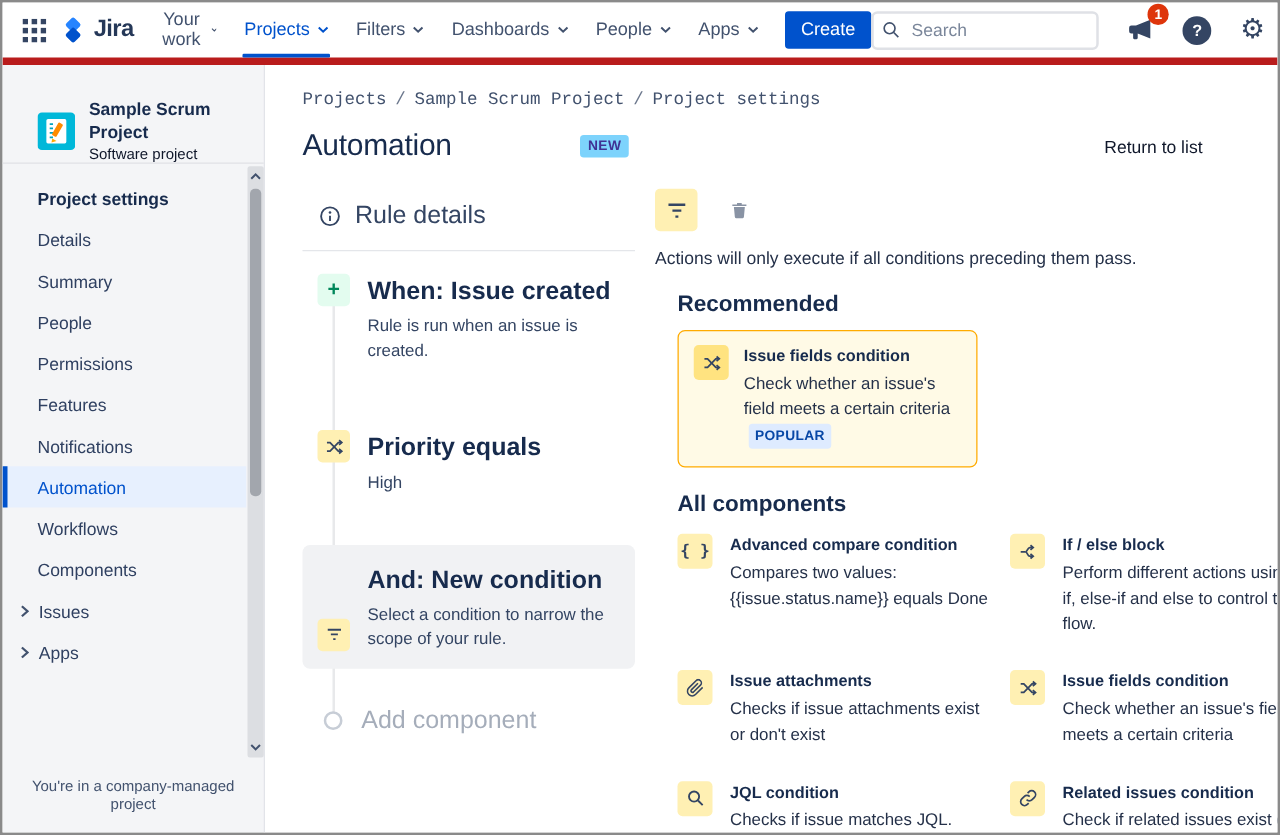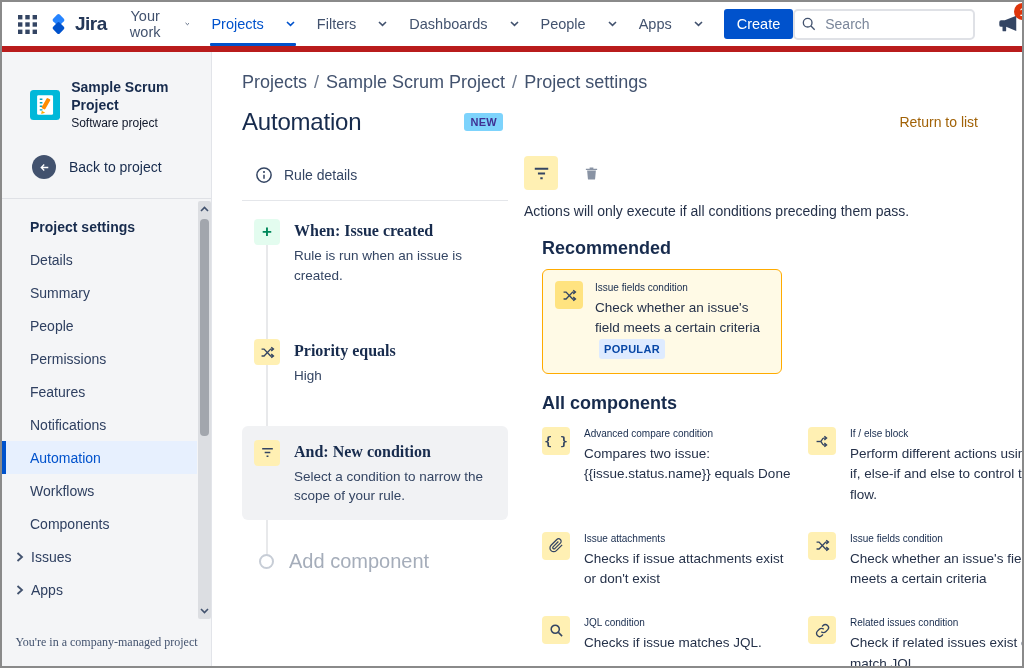--- a/index.html
+++ b/index.html
@@ -9,21 +9,21 @@
             display:flex; flex-direction:column; overflow:hidden; }
 
   
   .navbar { height:50px; flex:0 0 50px; display:flex; align-items:center;
             padding:0 14px 0 12px; border-bottom:6px solid #b91c1c; background:#fff; }
   .icon-btn { background:none; border:none; cursor:pointer; display:flex; align-items:center;
               justify-content:center; padding:4px; }
   .logo { display:flex; align-items:center; gap:5px; margin:0 10px 0 6px; cursor:pointer; }
   .logo-text { font-size:19px; font-weight:bold; color:#253858; letter-spacing:-0.5px; }
   .nav-menu { display:flex; height:100%; }
-  .nav-item { position:relative; display:flex; align-items:center; gap:22px; height:100%;
+  .nav-item { position:relative; display:flex; align-items:center; gap:6px; height:100%;
               padding:0 11px; background:none; border:none; cursor:pointer;
               font-family:inherit; font-size:14.5px; color:#42526e; }
   .nav-item.active { color:#0052cc; }
   .nav-item.active::after { content:""; position:absolute; left:10px; right:10px; bottom:0;
               height:3px; background:#0052cc; border-radius:1px; }
   .create-btn { margin-left:10px; background:#0052cc; color:#fff; border:none; border-radius:3px;
               padding:7px 13px; font-family:inherit; font-size:14.5px; cursor:pointer; }
   .nav-spacer { flex:1; }
   .search-box { position:relative; margin-right:18px; }
   .search-box input { width:182px; height:31px; border:2px solid #dfe1e6; border-radius:5px;
@@ -62,49 +62,49 @@
   .menu-item.active { background:#e7f0fe; color:#0052cc; border-left:4px solid #0052cc;
                padding-left:24px; }
   .scrollbar { position:absolute; top:2px; bottom:2px; right:0; width:13px; background:#dcdee2;
                border-radius:2px; cursor:pointer; }
   .sb-arrow { position:absolute; left:0; width:13px; height:14px; display:flex; align-items:center;
                justify-content:center; }
   .sb-arrow.up { top:1px; } .sb-arrow.down { bottom:1px; }
   .sb-thumb { position:absolute; left:2px; width:9px; top:18px; height:52%; background:#a2a6ad;
                border-radius:4px; }
   .sidebar-footer { padding:14px 8px 16px; text-align:center; }
-  .footer-note { font-size:12px; color:#42526e;font-family:Liberation Serif, serif; }
+  .footer-note { font-size:12px; color:#42526e; }
 
   
   .main { flex:1; padding:20px 18px 0 30px; overflow:hidden; background:#fff; }
-  .breadcrumb { font-size:18px; color:#42526e; }
+  .breadcrumb { font-size:14px; color:#42526e;font-family:Liberation Mono, monospace; }
   .crumb { cursor:pointer; }
   .crumb-sep { color:#6b778c; padding:0 7px; }
   .title-row { display:flex; align-items:center; margin-top:15px; }
   .page-title { font-size:24px; font-weight:500; color:#172b4d; letter-spacing:-0.2px; }
   .new-badge { margin-left:103px; background:#7dd3fc; color:#403294; font-size:11px; font-weight:bold;
                border-radius:3px; padding:3px 6px; letter-spacing:0.3px; }
-  .return-link { margin-left:auto; margin-right:26px; font-size:14px; color:#a16207; cursor:pointer; }
+  .return-link { margin-left:auto; margin-right:42px; font-size:14px; color:#0f172a; cursor:pointer; }
 
   .columns { display:flex; margin-top:20px; }
   
   .rule-col { width:266px; flex:0 0 266px; }
   .rule-details { display:flex; align-items:center; gap:11px; padding:10px 0 16px 13px;
-                  font-size:14px; color:#344563; cursor:pointer; }
+                  font-size:20px; color:#344563; cursor:pointer; }
   .rule-divider { border-top:1px solid #e4e6ea; }
   .chain { position:relative; margin-top:4px; }
   .chain-line { position:absolute; left:24px; top:26px; bottom:16px; width:2px; background:#e8e9eb; }
   .step { position:relative; display:flex; gap:14px; padding:14px 12px; border-radius:6px;
           cursor:pointer; }
   .step.gap { margin-bottom:26px; }
-  .step.selected { background:#f1f2f4; margin-bottom:22px; }
+  .step.selected { background:#f1f2f4; margin-bottom:22px;align-items:flex-end; }
   .icon-box { width:26px; height:26px; border-radius:4px; background:#fff0b3; color:#344563;
           display:flex; align-items:center; justify-content:center; flex:0 0 26px; z-index:1; }
   .icon-box.green { background:#e3fcef; color:#00875a; font-size:17px; font-weight:bold; }
-  .step-title { font-size:16px; font-weight:bold; color:#172b4d; padding-top:3px;font-family:Liberation Serif, serif; }
+  .step-title { font-size:20px; font-weight:bold; color:#172b4d; padding-top:3px; }
   .step-desc { font-size:13.5px; color:#344563; margin-top:6px; line-height:1.45; }
   .add-component { display:flex; align-items:center; gap:15px; margin-top:30px; padding-left:17px;
           cursor:pointer; }
   .add-circle { width:15px; height:15px; border-radius:50%; border:2px solid #c7cdd6; background:#fff;
           z-index:1; }
   .add-label { font-size:20px; color:#a5adba; }
 
   
   .panel { flex:1; margin-left:16px; }
   .panel-header { display:flex; align-items:center; gap:15px; }
@@ -112,21 +112,21 @@
           display:flex; align-items:center; justify-content:center; }
   .panel-title { font-size:20px; font-weight:500; color:#172b4d; }
   .trash-btn { background:none; border:none; cursor:pointer; margin-left:9px; padding:2px;
           display:flex; color:#8993a4; }
   .panel-desc { margin-top:13px; font-size:14px; color:#253149; }
   .panel-body { padding-left:18px; }
   .section-heading { font-size:18px; font-weight:600; color:#172b4d; margin-top:19px; }
   .rec-card { margin-top:10px; width:240px; border:1.5px solid #ffab00; background:#fffae6;
           border-radius:6px; padding:11px 12px 14px; display:flex; gap:12px; cursor:pointer; }
   .rec-card .icon-box { background:#ffe380; width:28px; height:28px; flex:0 0 28px; }
-  .comp-title { font-size:10px; font-weight:normal; color:#172b4d; line-height:1.4; }
+  .comp-title { font-size:13px; font-weight:bold; color:#172b4d; line-height:1.4; }
   .comp-desc { font-size:13.5px; color:#253149; margin-top:3px; line-height:1.5; }
   .popular-badge { display:inline-block; background:#deebff; color:#0747a6; font-size:11px;
           font-weight:bold; border-radius:3px; padding:2px 5px; margin-left:4px; letter-spacing:0.3px; }
   .comp-grid { display:grid; grid-template-columns:252px 232px; column-gap:14px; row-gap:27px;
           margin-top:13px; }
   .comp-item { display:flex; gap:14px; cursor:pointer; }
   .comp-item .icon-box { width:28px; height:28px; flex:0 0 28px; }
   .braces { font-family:"DejaVu Sans Mono", monospace; font-size:13px; font-weight:bold; }
 </style>
 </head>
@@ -234,28 +234,20 @@
               <path d="M11 10.5h3M11 14.5h3M11 18.5h3M11 22.5h3"></path>
             </g>
           <rect x="16" y="9" width="4.6" height="13" rx="1" fill="#ff8b00" transform="rotate(30 18 15)"></rect>
           <path d="M13.3 23.6l3.9 2.2-4.6 1.4z" fill="#ffab00"></path>
         </svg>
         <div>
           <div class="proj-name">Sample Scrum Project</div>
           <div class="proj-type">Software project</div>
         </div>
       </div>
-      <div class="back-row">
-        <span class="back-circle">
-          <svg width="13" height="13" viewBox="0 0 24 24">
-              <path d="M19 12H6M11.5 6.5L6 12l5.5 5.5" stroke="#fff" stroke-width="2.4" fill="none"></path>
-            </svg>
-        </span>
-        <span class="back-label">Back to project</span>
-      </div>
       <div class="side-divider"></div>
 
       <div class="menu-wrap">
         <div class="menu-heading">Project settings</div>
         <div class="menu-item">
             <span>Details</span>
           </div>
         <div class="menu-item">
             <span>Summary</span>
           </div>
@@ -417,21 +409,21 @@
 
             <div class="section-heading">All components</div>
             <div class="comp-grid">
 
               <div class="comp-item">
                 <span class="icon-box">
                     <span class="braces">{ }</span>
                   </span>
                 <div>
                   <div class="comp-title">Advanced compare condition</div>
-                  <div class="comp-desc"><span>Compares two issue:</span><br><span>{{issue.status.name}} equals Done</span></div>
+                  <div class="comp-desc"><span>Compares two values:</span><br><span>{{issue.status.name}} equals Done</span></div>
                 </div>
               </div>
 
               <div class="comp-item">
                 <span class="icon-box">
                   <svg width="15" height="15" viewBox="0 0 24 24" fill="none" stroke="currentColor" stroke-width="2.2">
                       <path d="M2.5 12h6"></path>
                       <path d="M8.5 12c3 0 2.5-5.5 5.5-5.5h3.5"></path>
                       <path d="M8.5 12c3 0 2.5 5.5 5.5 5.5h3.5"></path>
                       <path d="M15 3.5L18.5 6.5 15 9.5"></path>

